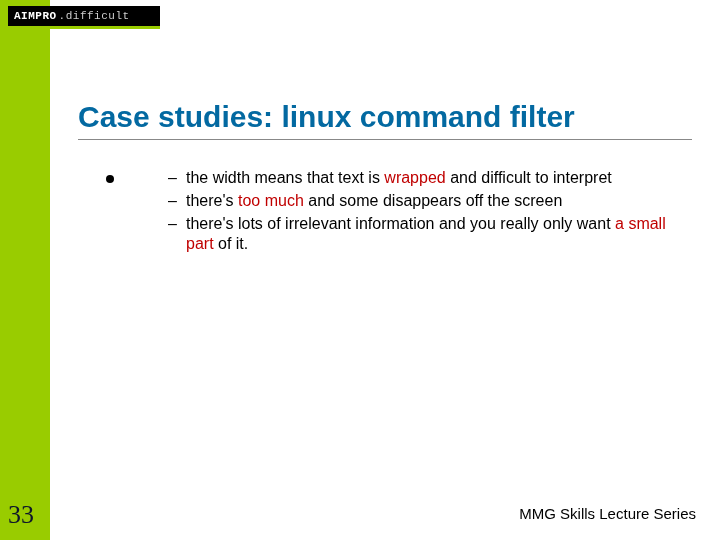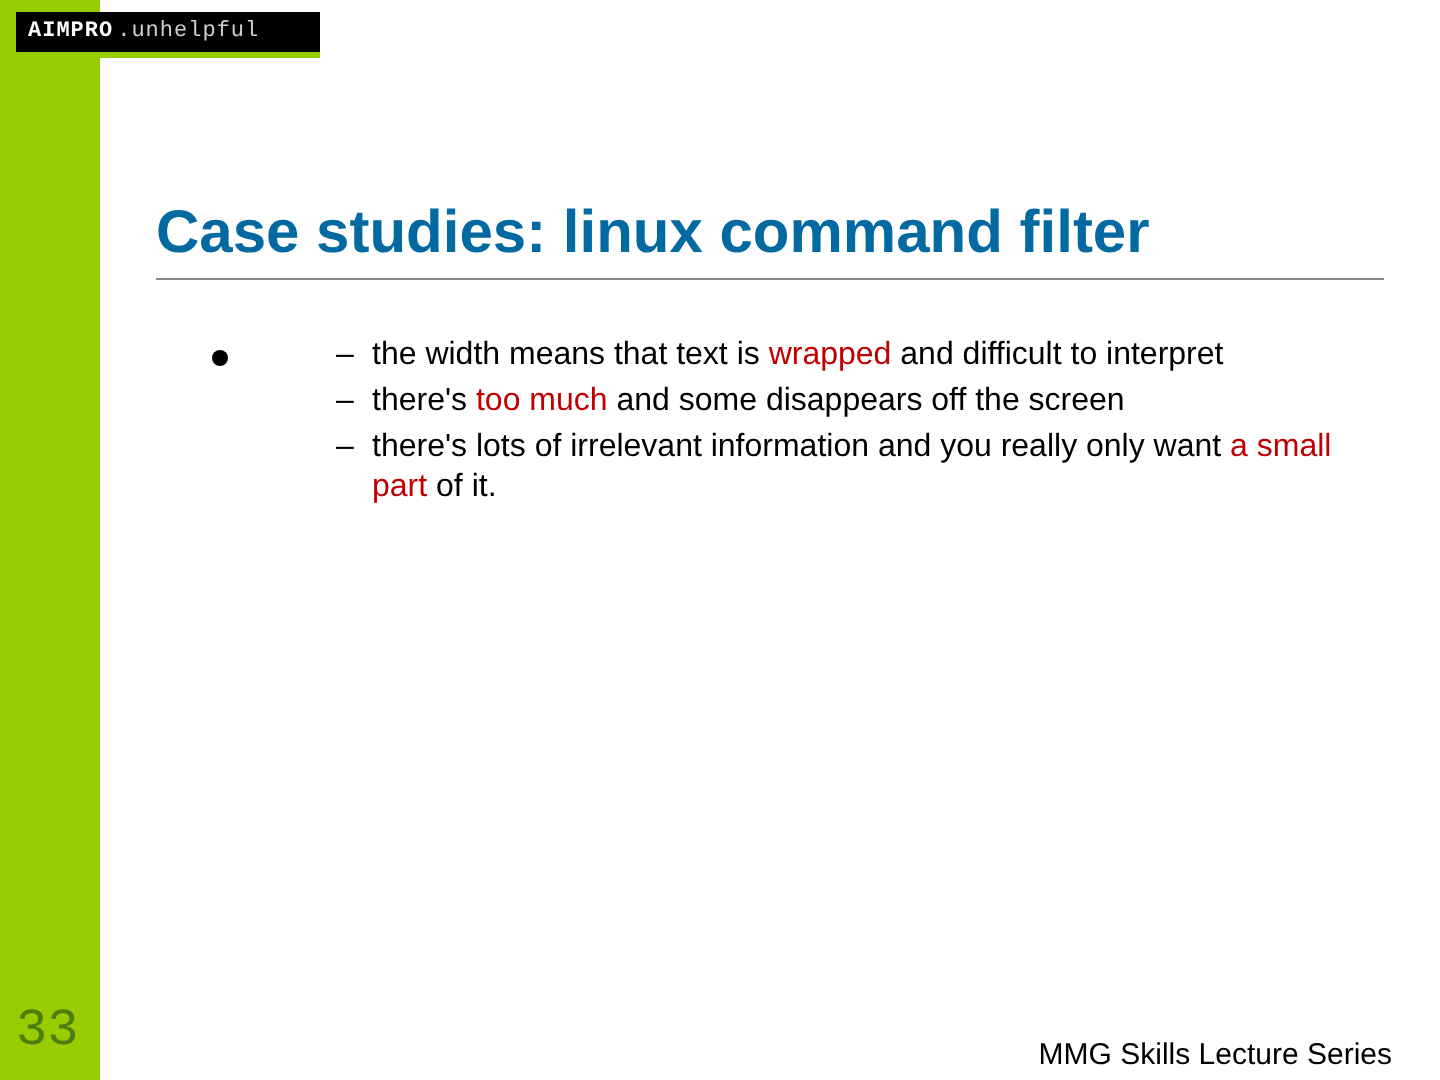--- a/index.html
+++ b/index.html
@@ -23,34 +23,34 @@
   .title-rule { border: none; border-top: 1px solid #888; margin-bottom: 28px; width: 100%; }
 
   ul.level1 { list-style: none; padding-left: 28px; }
   ul.level1 > li { position: relative; padding-left: 22px; margin-bottom: 10px; font-size: 18px; line-height: 1.25; color: #000; }
   ul.level1 > li::before { content: ""; position: absolute; left: 0; top: 7px; width: 8px; height: 8px; background: #000; border-radius: 50%; }
 
   ul.level2 { list-style: none; padding-left: 40px; margin-top: 6px; }
   ul.level2 > li { position: relative; padding-left: 18px; margin-bottom: 4px; font-size: 16px; line-height: 1.2; color: #000; }
   ul.level2 > li::before { content: "–"; position: absolute; left: 0; top: 0; color: #000; }
 
-  .page-number { position: absolute; left: 8px; bottom: 10px; font-size: 26px; color: #4d7c0f; font-family: Liberation Mono, monospace; }
-  .footer { position: absolute; right: 24px; bottom: 4px; font-size: 15px; color: #000; }
+  .page-number { position: absolute; left: 8px; bottom: 10px; font-size: 26px; color: #0f172a; font-family: Liberation Serif, serif; }
+  .footer { position: absolute; right: 24px; bottom: 18px; font-size: 15px; color: #000; }
 
   .emph { color: #c00000; }
 </style>
 </head>
 <body>
 
 <div class="slide">
   <div class="side-strip"></div>
 
   <div class="logo-box">
     <span>AIMPRO</span>
-      <span class="light">.unhelpful</span>
+      <span class="light">.difficult</span>
   </div>
   <div class="logo-underline"></div>
 
   <div class="content">
     <div class="title">Case studies: linux command filter</div>
     <hr class="title-rule">
 
     <ul class="level1">
       <li>
         <ul class="level2">

